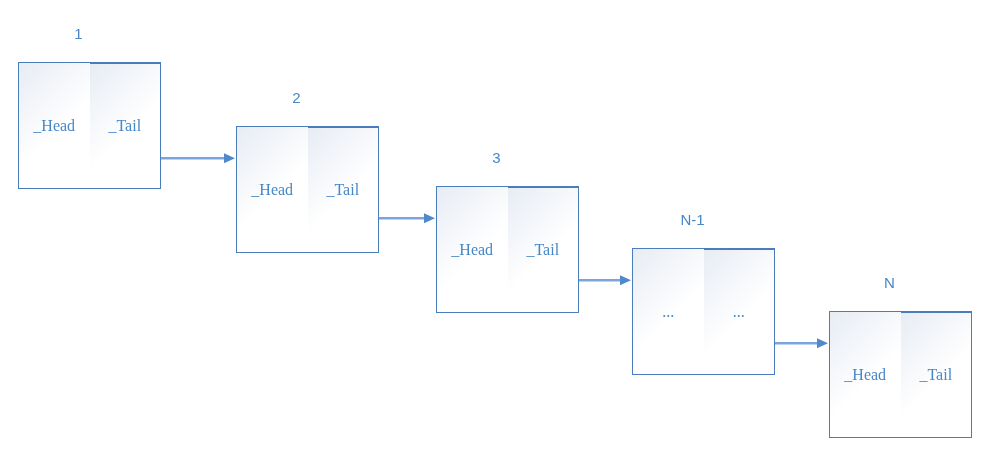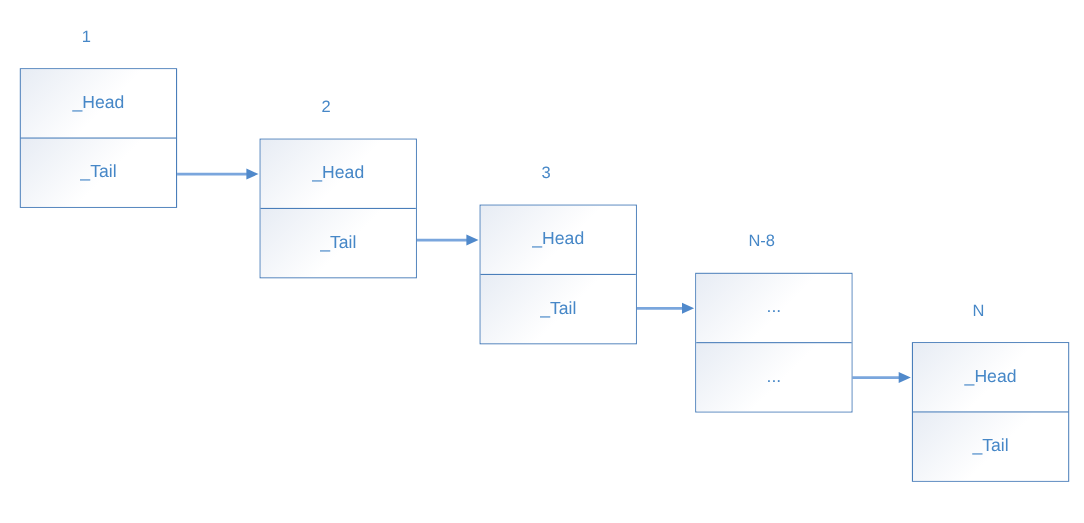--- a/index.html
+++ b/index.html
@@ -37,21 +37,22 @@
   }
   .node-box {
     position: absolute;
     left: 0;
     top: 0;
     width: 100%;
     height: 100%;
     border: 1.5px solid var(--border, #4a7eba);
     box-sizing: content-box;
     display: flex;
-    flex-direction: column;
+    flex-direction: row;
+    font-family: Liberation Serif, serif;
   }
   .cell {
     flex: 1 1 50%;
     display: flex;
     align-items: center;
     justify-content: center;
     font-size: 16px;
     color: var(--text, #4687c7);
     background: linear-gradient(135deg, var(--fill-start, #e7ecf4) 0%, var(--fill-end, #ffffff) 55%);
   }
@@ -98,21 +99,21 @@
         </div>
       </div>
       <div class="node" style="left: 436px; top: 186px; width: 141px; height: 125px;">
         <div class="node-label">3</div>
         <div class="node-box">
           <div class="cell">_Head</div>
           <div class="cell">_Tail</div>
         </div>
       </div>
       <div class="node" style="left: 632px; top: 248px; width: 141px; height: 125px;">
-        <div class="node-label">N-8</div>
+        <div class="node-label">N-1</div>
         <div class="node-box">
           <div class="cell">...</div>
           <div class="cell">...</div>
         </div>
       </div>
       <div class="node" style="left: 829px; top: 311px; width: 141px; height: 125px;">
         <div class="node-label">N</div>
         <div class="node-box">
           <div class="cell">_Head</div>
           <div class="cell">_Tail</div>

